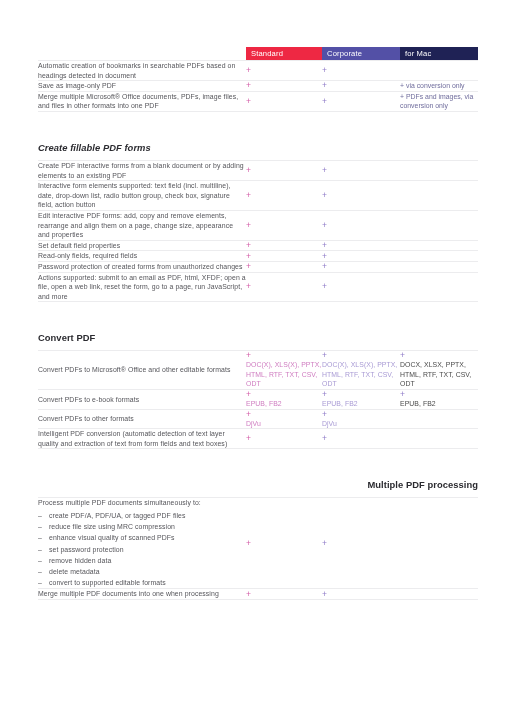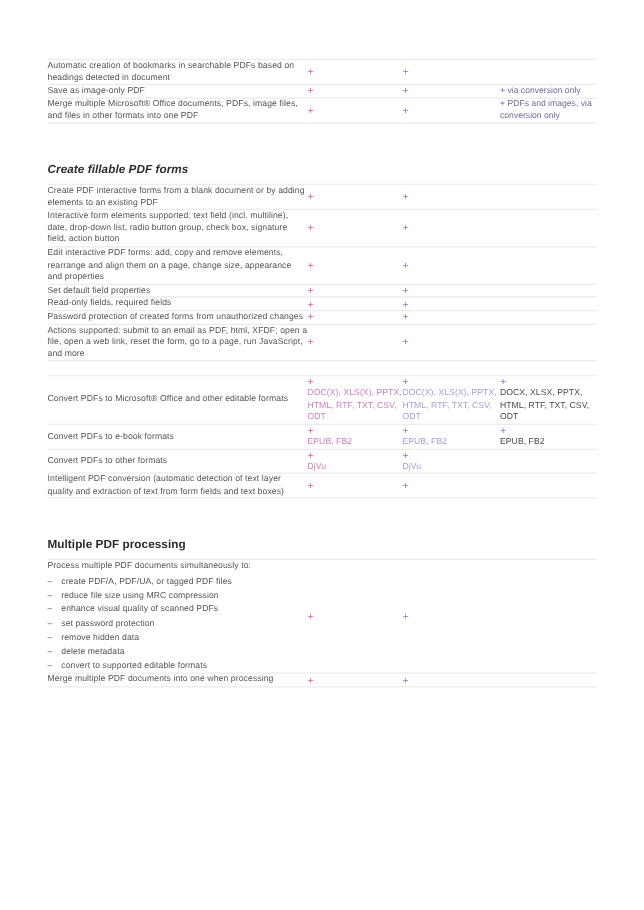--- a/index.html
+++ b/index.html
@@ -139,20 +139,25 @@
     line-height: 9.6px;
     color: #55555a;
   }
 </style>
 </head>
 <body style="background: rgb(255, 255, 255); color: rgb(85, 85, 90);">
 
 <div class="page">
   <div class="sheet">
 
+    <div class="col-headers">
+      <div class="col-head c1" style="background: rgb(238, 40, 67);">Standard</div>
+      <div class="col-head c2" style="background: rgb(83, 80, 166);">Corporate</div>
+      <div class="col-head c3" style="background: rgb(31, 34, 85);">for Mac</div>
+    </div>
 
     <table class="matrix">
       <tbody id="matrix-body">
           <tr class="datarow firstrow" style="border-bottom: 1px solid rgb(236, 236, 238); border-top: 1px solid rgb(236, 236, 238);">
             <td class="feat-cell" style="color: rgb(85, 85, 90);">
               <div>Automatic creation of bookmarks in searchable PDFs based on headings detected in document</div>
             </td>
             <td class="mark-cell">
               <span class="plus" style="color: rgb(212, 92, 168);">+</span>
             </td>
@@ -277,20 +282,25 @@
               <span class="plus" style="color: rgb(212, 92, 168);">+</span>
             </td>
             <td class="mark-cell c2">
               <span class="plus" style="color: rgb(143, 123, 200);">+</span>
             </td>
             <td class="mark-cell c3"></td>
           </tr>
           <tr class="spacer-row">
             <td colspan="4"></td>
           </tr>
+          <tr class="section-head">
+            <td colspan="4">
+              <div class="section-title" style="color: rgb(43, 43, 48);">Convert PDF</div>
+            </td>
+          </tr>
           <tr class="datarow firstrow" style="border-bottom: 1px solid rgb(236, 236, 238); border-top: 1px solid rgb(236, 236, 238);">
             <td class="feat-cell" style="color: rgb(85, 85, 90);">
               <div>Convert PDFs to Microsoft® Office and other editable formats</div>
             </td>
             <td class="mark-cell">
               <span class="plus" style="color: rgb(212, 92, 168);">+</span>
               <span class="fmt" style="color: rgb(207, 124, 192);">DOC(X), XLS(X), PPTX, HTML, RTF, TXT, CSV, ODT</span>
             </td>
             <td class="mark-cell c2">
               <span class="plus" style="color: rgb(143, 123, 200);">+</span>
@@ -342,21 +352,21 @@
             <td class="mark-cell c2">
               <span class="plus" style="color: rgb(143, 123, 200);">+</span>
             </td>
             <td class="mark-cell c3"></td>
           </tr>
           <tr class="spacer-row">
             <td colspan="4"></td>
           </tr>
           <tr class="section-head">
             <td colspan="4">
-              <div class="section-title" style="color: rgb(43, 43, 48);">Multiple PDF processing</div>
+              <div class="section-title" style="color: rgb(43, 43, 48); text-align: right;">Multiple PDF processing</div>
             </td>
           </tr>
           <tr class="datarow firstrow" style="border-bottom: 1px solid rgb(236, 236, 238); border-top: 1px solid rgb(236, 236, 238);">
             <td class="feat-cell" style="color: rgb(85, 85, 90);">
               <div class="intro-line">Process multiple PDF documents simultaneously to:</div>
               <ul class="bullets">
                 <li>create PDF/A, PDF/UA, or tagged PDF files</li>
                 <li>reduce file size using MRC compression</li>
                 <li>enhance visual quality of scanned PDFs</li>
                 <li>set password protection</li>

